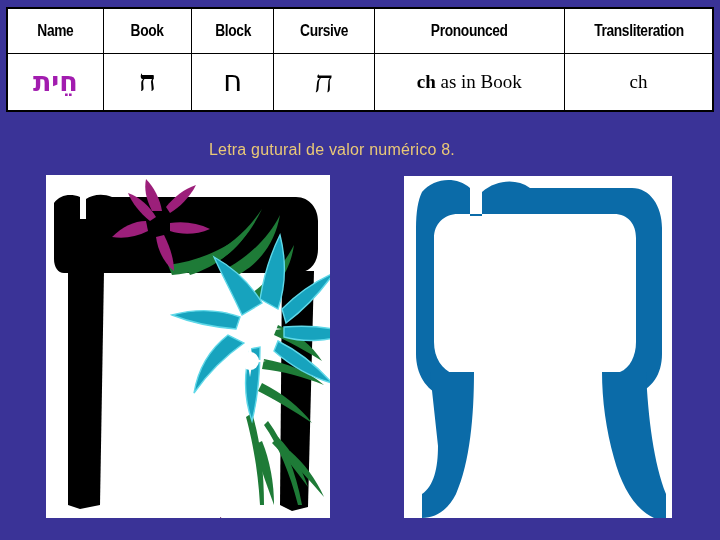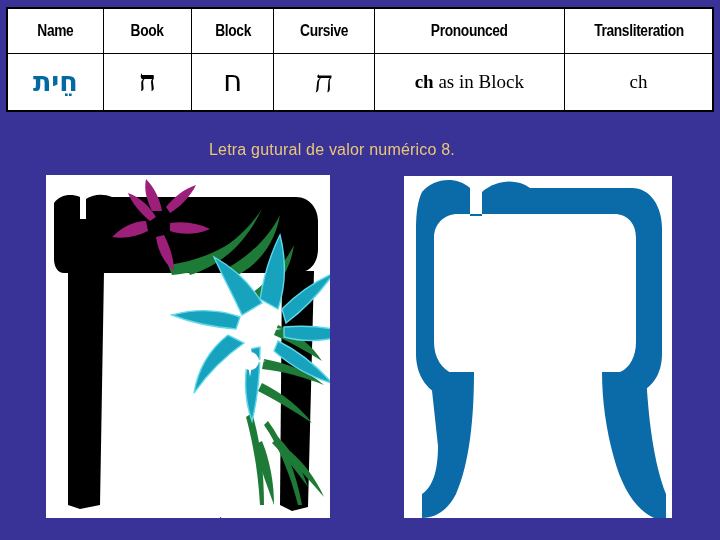--- a/index.html
+++ b/index.html
@@ -64,21 +64,21 @@
     letter-spacing: -0.4px;
     transform: scaleX(0.86);
     color: #000000;
   }
   .data-row { height: 56px; }
 
   .heb-name {
     font-family: "DejaVu Sans", sans-serif;
     font-size: 27px;
     font-weight: bold;
-    color: #0369a1;
+    color: #a21caf;
     line-height: 1;
     direction: rtl;
   }
   .heb-book {
     font-family: "DejaVu Serif", serif;
     font-size: 29px;
     font-weight: bold;
     color: #000;
     line-height: 1;
   }
@@ -174,21 +174,21 @@
       <td>
         <span class="heb-book">ח</span>
       </td>
       <td>
         <span class="heb-block">ח</span>
       </td>
       <td>
         <span class="heb-cursive">ח</span>
       </td>
       <td>
-        <span class="pron-text"><b>ch</b><span> as in Block</span></span>
+        <span class="pron-text"><b>ch</b><span> as in Book</span></span>
       </td>
       <td>
         <span class="translit-text">ch</span>
       </td>
     </tr>
   </tbody>
     </table>
 
   <div id="caption">Letra gutural de valor numérico 8.</div>
 

